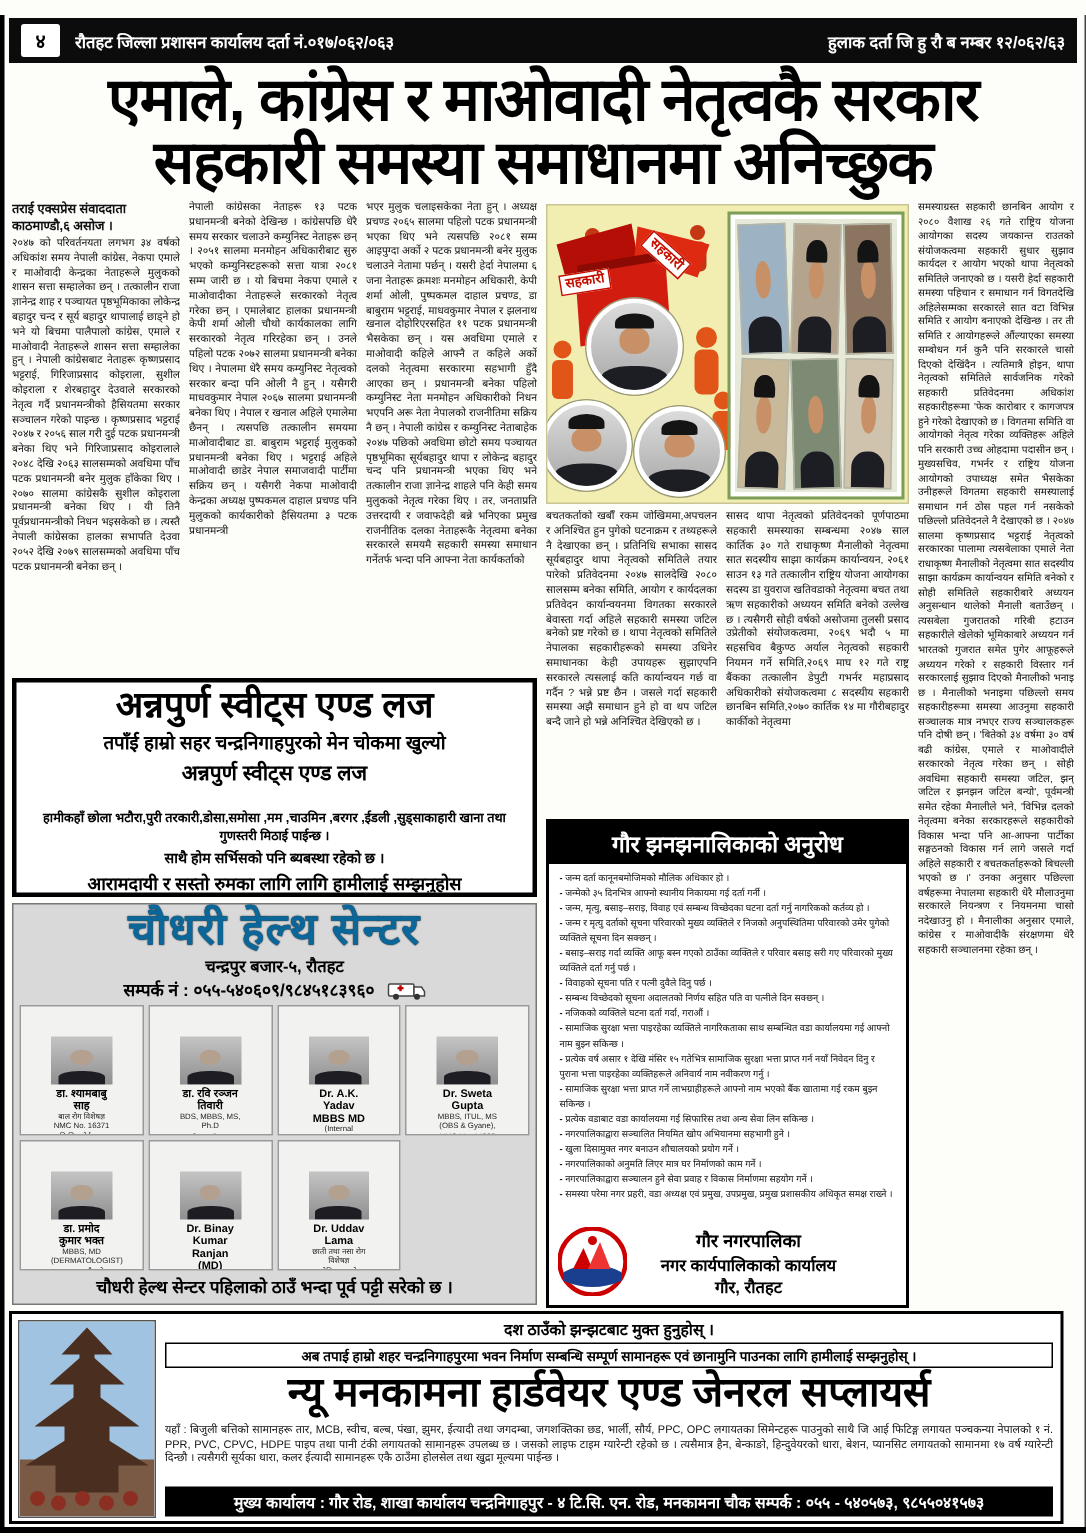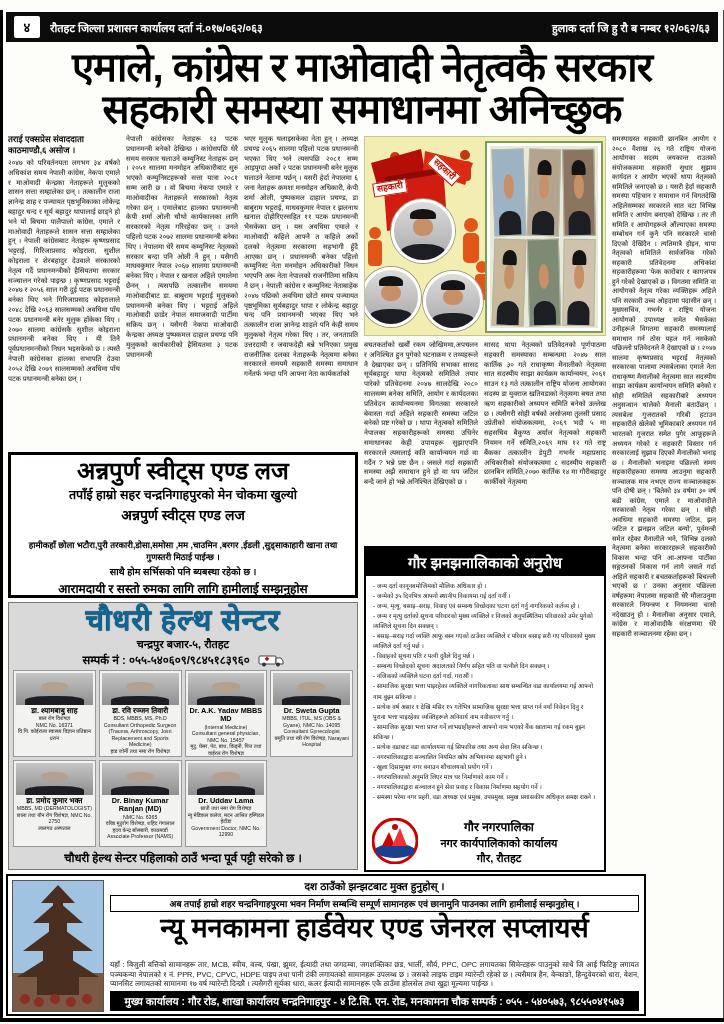--- a/index.html
+++ b/index.html
@@ -75,35 +75,35 @@
   .an-l5{font-size:12px;font-weight:900;margin-top:2px;}
   .an-contact{font-size:7.5px;font-weight:bold;margin-top:2px;}
   .an-phone{font-size:9.5px;font-weight:bold;}
 
   
   .chc{position:absolute;left:8px;top:602px;width:350px;height:268px;background:#d9d9d9;border:1px solid #777;padding:3px 4px;overflow:hidden;filter:grayscale(10%);}
   .chc-title{text-align:center;font-size:29px;font-weight:900;letter-spacing:1px;line-height:1.0;color:#0369a1;text-shadow:0 0 1px #000;}
   .chc-sub{text-align:center;font-size:11px;font-weight:bold;margin-top:1px;}
   .chc-phone-row{display:flex;align-items:center;justify-content:center;gap:8px;font-size:11.5px;font-weight:900;margin:1px 0 3px 0;}
   .chc-grid{display:grid;grid-template-columns:repeat(4,1fr);gap:3px;}
-  .doc-card{background:#f2f2f0;border:1px solid #999;padding:2px;text-align:center;height:87px;overflow:hidden;}
+  .doc-card{background:#f2f2f0;border:1px solid #999;padding:20px;text-align:center;height:87px;overflow:hidden;}
   .doc-photo{height:32px;background:linear-gradient(#c4c4c4,#8f8f8f);margin-bottom:2px;position:relative;overflow:hidden;}
   .doc-photo .mini-man .face{background:#b5a08d;}
   .doc-name{font-size:7.3px;font-weight:bold;line-height:1.15;}
   .doc-line{font-size:5.2px;line-height:1.25;color:#222;}
   .chc-note{text-align:center;font-size:11.5px;font-weight:900;margin-top:3px;}
 
   
-  .hw{position:absolute;left:6px;top:874px;width:640px;height:142px;border:2px solid #000;background:#fff;overflow:hidden;}
+  .hw{position:absolute;left:6px;top:874px;width:703px;height:142px;border:2px solid #000;background:#fff;overflow:hidden;}
   .hw-temple{position:absolute;left:4px;top:4px;width:92px;height:132px;border:1px solid #555;overflow:hidden;}
   .hw-content{position:absolute;left:102px;top:3px;right:5px;bottom:3px;}
   .hw-top{text-align:center;font-size:10.5px;font-weight:900;}
   .hw-box{border:1.5px solid #000;text-align:center;font-size:9px;font-weight:bold;padding:1px 4px;margin-top:2px;}
   .hw-title{text-align:center;font-size:27px;font-weight:900;line-height:1.1;margin-top:2px;}
-  .hw-body{font-size:7.3px;line-height:1.35;text-align:justify;margin-top:16px;color:#111;}
+  .hw-body{font-size:7.3px;line-height:1.35;text-align:justify;margin-top:4px;color:#111;}
   .hw-footer{position:absolute;left:0;right:0;bottom:0;background:#000;color:#fff;text-align:center;font-size:10.5px;font-weight:bold;padding:3px 2px;}
 </style>
 </head>
 <body>
 
 <div class="page">
   <div class="edge-left"></div>
   <div class="edge-right"></div>
   <div class="edge-bottom"></div>
 

